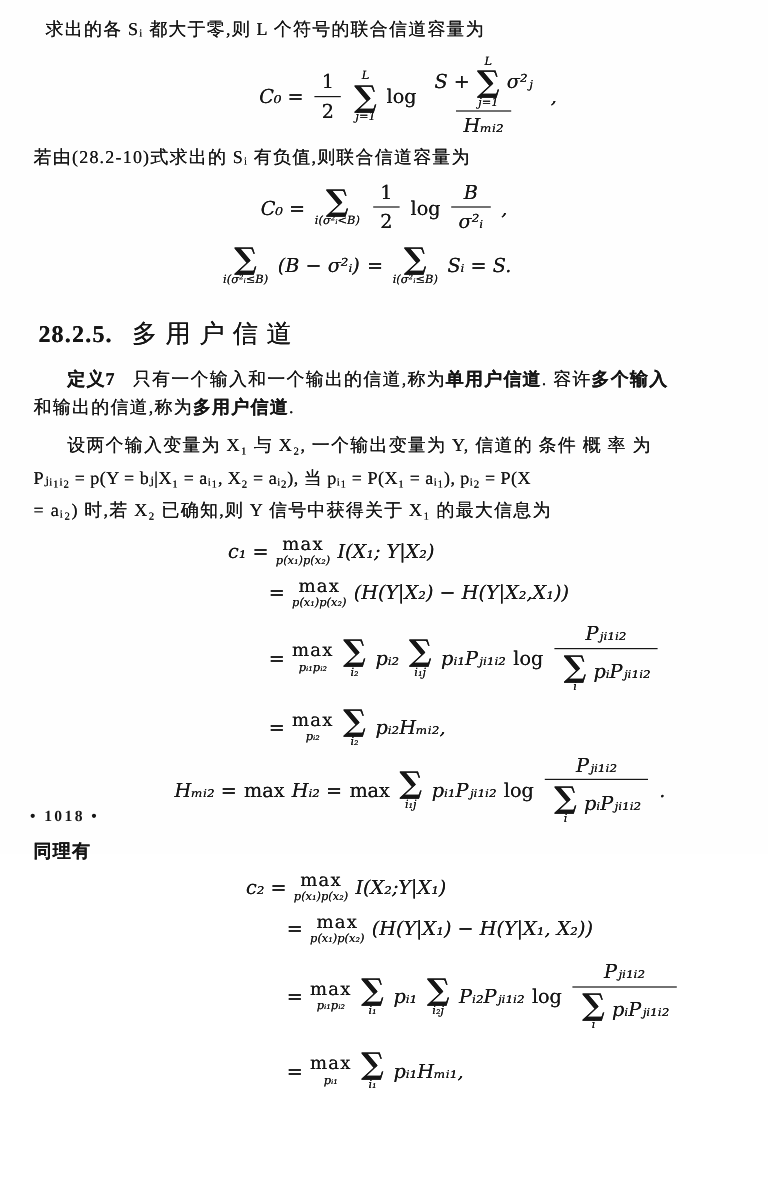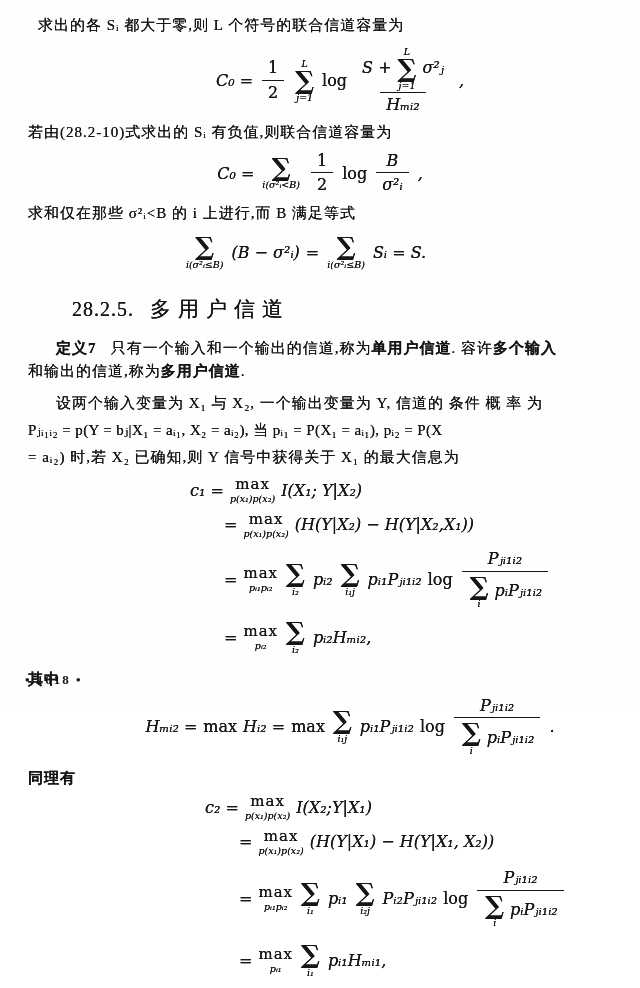--- a/index.html
+++ b/index.html
@@ -28,21 +28,21 @@
   }
   .indent1{padding-left:10px;}
   .indent2{padding-left:28px;}
   .b{font-weight:bold;}
   
   .heading{
     margin:26px 0 14px 32px;
     display:flex;align-items:baseline;gap:16px;
     text-shadow:0 0 .5px #000;
   }
-  .heading .hnum{font-size:20px;font-weight:normal;letter-spacing:1px;margin-left:40px;}
+  .heading .hnum{font-size:20px;font-weight:bold;letter-spacing:1px;}
   .heading .htitle{font-size:21px;letter-spacing:7px;font-weight:500;}
   
   .mrow{
     display:flex;align-items:center;justify-content:center;
     gap:6px;
     font-family:"DejaVu Serif","DejaVu Sans",serif;
     font-size:16px;
     font-style:italic;
     text-shadow:0 0 .4px #111;
     white-space:nowrap;
@@ -121,21 +121,20 @@
       <span class="num">
           <span>B</span>
         </span>
       <span class="den">
           <span>σ²ᵢ</span>
         </span>
     </span>
     <span>,</span>
   </div>
 
-  <div class="cjk-line">求和仅在那些 σ²ᵢ&lt;B 的 i 上进行,而 B 满足等式</div>
 
   <div class="mrow" style="margin:10px 30px 4px 0;">
     <span class="bigsum">
       <span class="top"></span>
       <span class="sig">∑</span>
       <span class="bot">i(σ²ᵢ≤B)</span>
     </span>
     <span>(B − σ²ᵢ)</span>
     <span class="rm">=</span>
     <span class="bigsum">
@@ -223,21 +222,20 @@
       </span>
       <span class="bigsum">
         <span class="top"></span>
         <span class="sig">∑</span>
         <span class="bot">i₂</span>
       </span>
       <span>pᵢ₂Hₘᵢ₂,</span>
     </div>
   </div>
 
-  <div class="cjk-line b" style="margin-top:14px;">其中</div>
 
   <div class="mrow" style="margin:6px 0 0 60px;">
     <span>Hₘᵢ₂ =</span>
     <span class="rm">max</span>
     <span>Hᵢ₂ =</span>
     <span class="rm">max</span>
     <span class="bigsum">
       <span class="top"></span>
       <span class="sig">∑</span>
       <span class="bot">i₁j</span>

